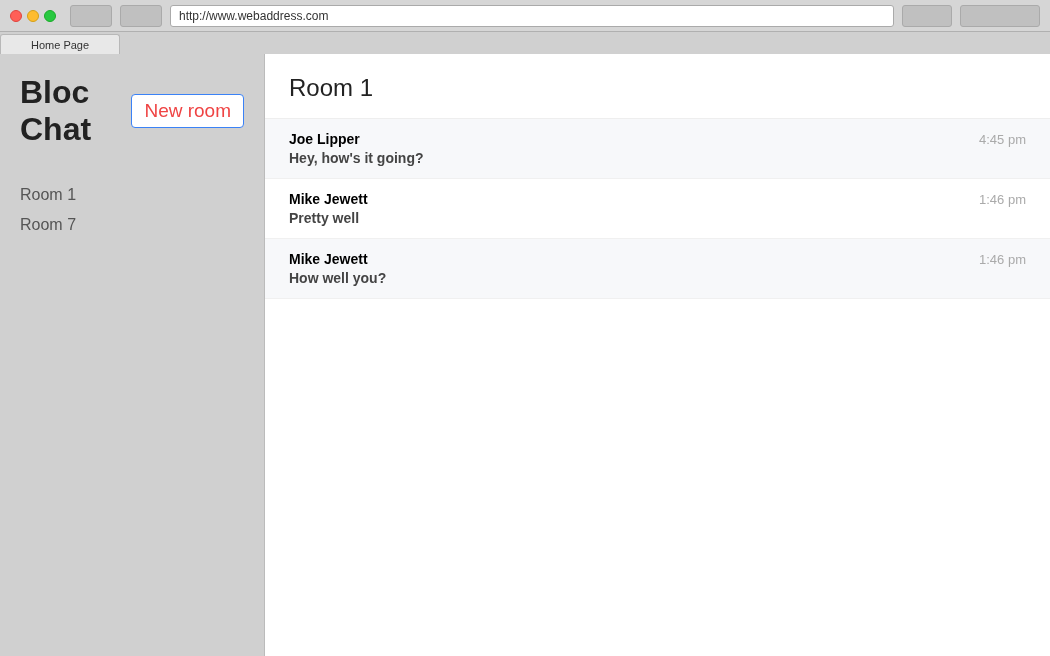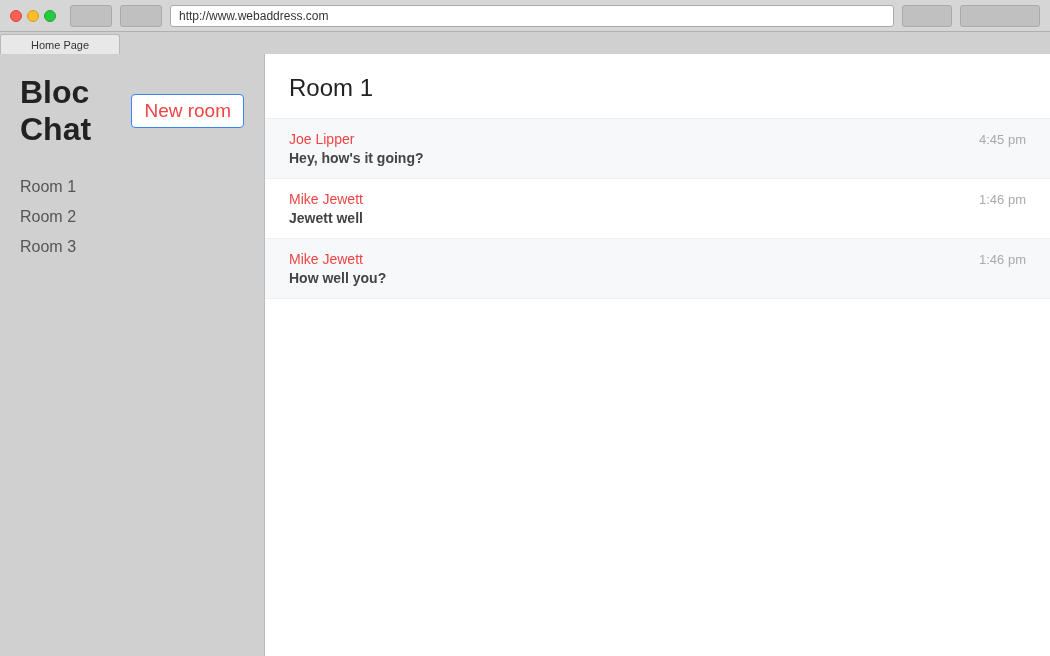--- a/index.html
+++ b/index.html
@@ -108,21 +108,21 @@
       background: #d0d0d0;
       padding: 20px 20px;
       flex-shrink: 0;
       border-right: 1px solid #bbb;
     }
 
     .sidebar-header {
       display: flex;
       align-items: center;
       justify-content: space-between;
-      margin-bottom: 24px;
+      margin-bottom: 32px;
     }
 
     .app-title {
       font-size: 32px;
       font-weight: bold;
       color: #222;
     }
 
     .new-room-btn {
       background: white;
@@ -183,22 +183,22 @@
 
     .message-header {
       display: flex;
       justify-content: space-between;
       align-items: baseline;
       margin-bottom: 3px;
     }
 
     .message-author {
       font-size: 14px;
-      font-weight: normal;
-      color: #ef4444;
+      font-weight: bold;
+      color: #000000;
     }
 
     .message-time {
       font-size: 13px;
       color: #aaa;
     }
 
     .message-text {
       font-size: 14px;
       color: #444;
@@ -229,43 +229,42 @@
 
 <div class="app-container">
 
   <aside class="sidebar">
     <div class="sidebar-header">
       <h1 class="app-title">Bloc Chat</h1>
       <button class="new-room-btn">New room</button>
     </div>
     <ul class="room-list">
       <li class="room-item">Room 1</li>
-      <li class="room-item">Room 2</li>
-      <li class="room-item">Room 3</li>
+      <li class="room-item">Room 7</li>
     </ul>
   </aside>
 
   <main class="main-content">
     <h2 class="room-title">Room 1</h2>
     <div class="messages-area">
 
       <div class="message-item">
         <div class="message-header">
           <span class="message-author">Joe Lipper</span>
           <span class="message-time">4:45 pm</span>
         </div>
         <div class="message-text">Hey, how's it going?</div>
       </div>
 
       <div class="message-item">
         <div class="message-header">
           <span class="message-author">Mike Jewett</span>
           <span class="message-time">1:46 pm</span>
         </div>
-        <div class="message-text">Jewett well</div>
+        <div class="message-text">Pretty well</div>
       </div>
 
       <div class="message-item">
         <div class="message-header">
           <span class="message-author">Mike Jewett</span>
           <span class="message-time">1:46 pm</span>
         </div>
         <div class="message-text">How well you?</div>
       </div>
 

